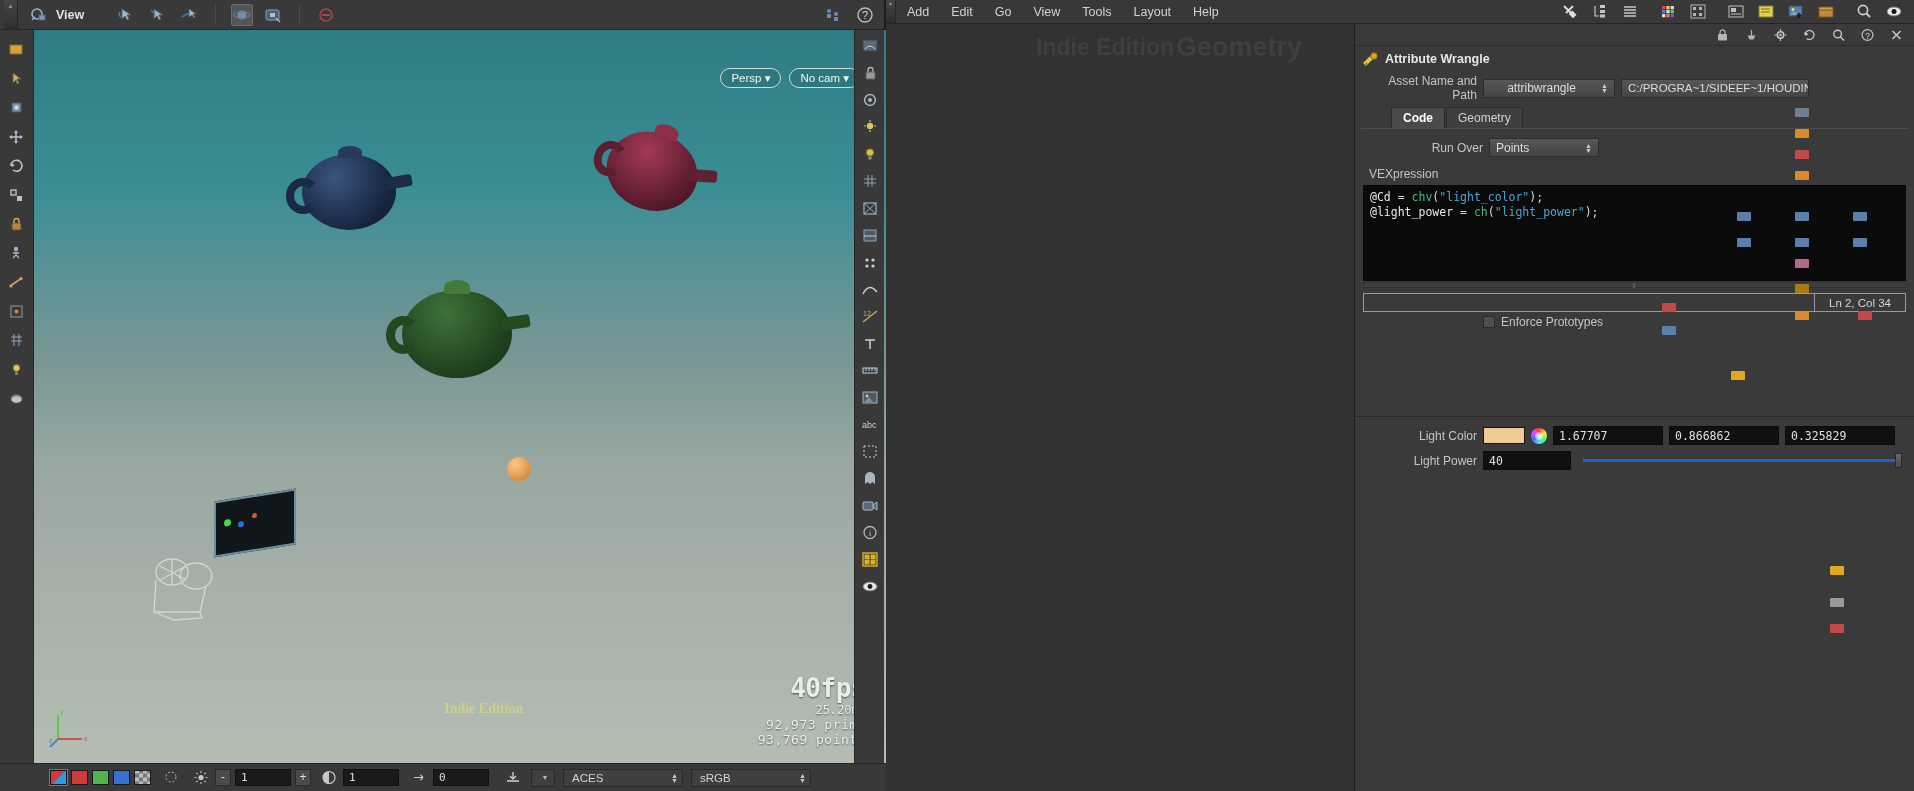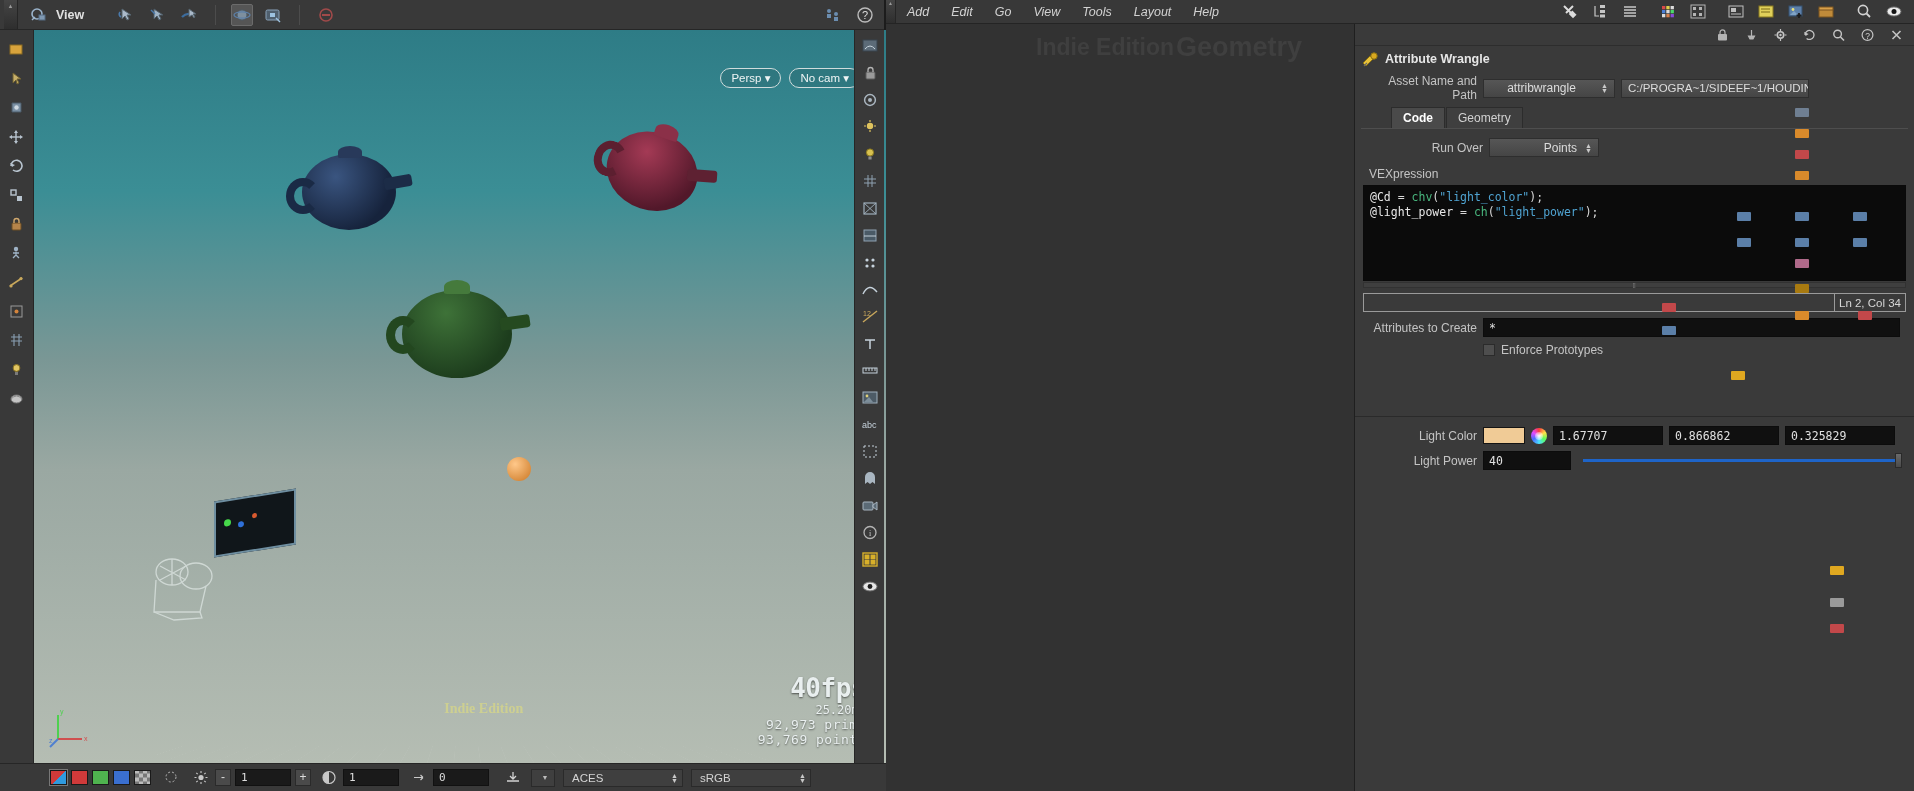--- a/index.html
+++ b/index.html
@@ -129,21 +129,21 @@
   
   .right-side { position: relative; width: 1028px; height: 791px; background: #2b2b2b; }
   .menubar {
     height: 24px; background: #383838; display: flex; align-items: center;
     border-bottom: 1px solid #242424;
   }
   .menubar .grip { width: 10px; height: 100%;
     background: linear-gradient(to bottom,#454545,#2e2e2e); border-right: 1px solid #262626;
     display:flex; align-items:flex-start; justify-content:center;}
   .menubar .grip::after { content:"▲"; font-size:5px; color:#9a9a9a; }
-  .menu-item { font-size: 12.5px; color: #d2d2d2; padding: 0 11px; font-style: italic; }
+  .menu-item { font-size: 12.5px; color: #d2d2d2; padding: 0 11px; }
   .menubar-right { margin-left: auto; display: flex; align-items: center; gap: 10px; padding-right: 10px; }
 
   
   .network {
     position: absolute; top: 24px; left: 0; width: 1350px; height: 767px;
     background: #323232; overflow: hidden;
   }
   .net-wm { position: absolute; font-weight: bold; color: #3f3f3f; font-family: "Liberation Sans", sans-serif; }
   .node {
     position: absolute; height: 13px;
@@ -238,21 +238,21 @@
   .tok-attr { color: #e8e8e8; font-weight: normal; }
   .tok-fn { color: #49b87f; }
   .tok-str { color: #4fa3d1; }
   .tok-pl { color: #d8d8d8; }
   .status-line {
     margin: 5px 8px 0 8px; height: 19px; border: 1px solid #9a9a9a;
     display: flex; align-items: center; background: #3a3a3a;
   }
   .status-line .left { flex: 1; }
   .status-line .right {
-    border-left: 1px solid #9a9a9a; padding: 0 4px; font-size: 11.5px;
+    border-left: 1px solid #9a9a9a; padding: 0 14px; font-size: 11.5px;
     color: #d6d6d6; height: 100%; display: flex; align-items: center; margin-left: 44px;
   }
   .checkbox { width: 12px; height: 12px; background: #4e4e4e; border: 1px solid #2b2b2b; }
   .bottom-params {
     position: absolute; left: 0; right: 0; top: 392px;
     border-top: 1px solid #2a2a2a; padding-top: 6px;
   }
   .colorswatch { width: 42px; height: 17px; border: 1px solid #141414; }
   .colorwheel {
     width: 16px; height: 16px; border-radius: 50%;
@@ -1071,21 +1071,21 @@
         <span class="tab active">Code</span>
         <span class="tab">Geometry</span>
       </div>
       <div class="tabbody">
 
 
 
         <div class="row">
           <span class="lbl" style="width:116px;">Run Over</span>
           <span class="menu-button" style="width:110px;">
-            <span style="flex:1; text-align:right;">Points</span>
+            <span style="flex:1; text-align:left;">Points</span>
             <span class="spin">▲<br>▼</span>
           </span>
         </div>
 
         <div style="padding:4px 8px 0 8px;">
           <span style="font-size:12px; color:#c4c4c4;">VEXpression</span>
         </div>
       </div>
 
       <div class="code-editor">
@@ -1099,24 +1099,20 @@
       </div>
       <div style="margin:1px 8px 0 8px; height:6px; background:#3f3f3f; border:1px solid #323232; display:flex; align-items:center; justify-content:center;">
         <span style="font-size:5px; color:#8a8a8a; letter-spacing:1px;">⣿</span>
       </div>
 
       <div class="status-line">
         <span class="left"></span>
         <span class="right">Ln 2, Col 34</span>
       </div>
 
-      <div class="row" style="margin-top:3px;">
-        <span class="lbl" style="width:116px;">Attributes to Create</span>
-        <span class="text-field" style="flex:1; margin-right:8px;">*</span>
-      </div>
       <div class="row">
         <span style="width:116px;"></span>
         <span class="checkbox"></span>
         <span style="font-size:12px; color:#c4c4c4;">Enforce Prototypes</span>
       </div>
 
       <div class="bottom-params">
         <div class="row">
           <span class="lbl" style="width:116px;">Light Color</span>
           <span class="colorswatch" style="background:#f0cb96;"></span>

